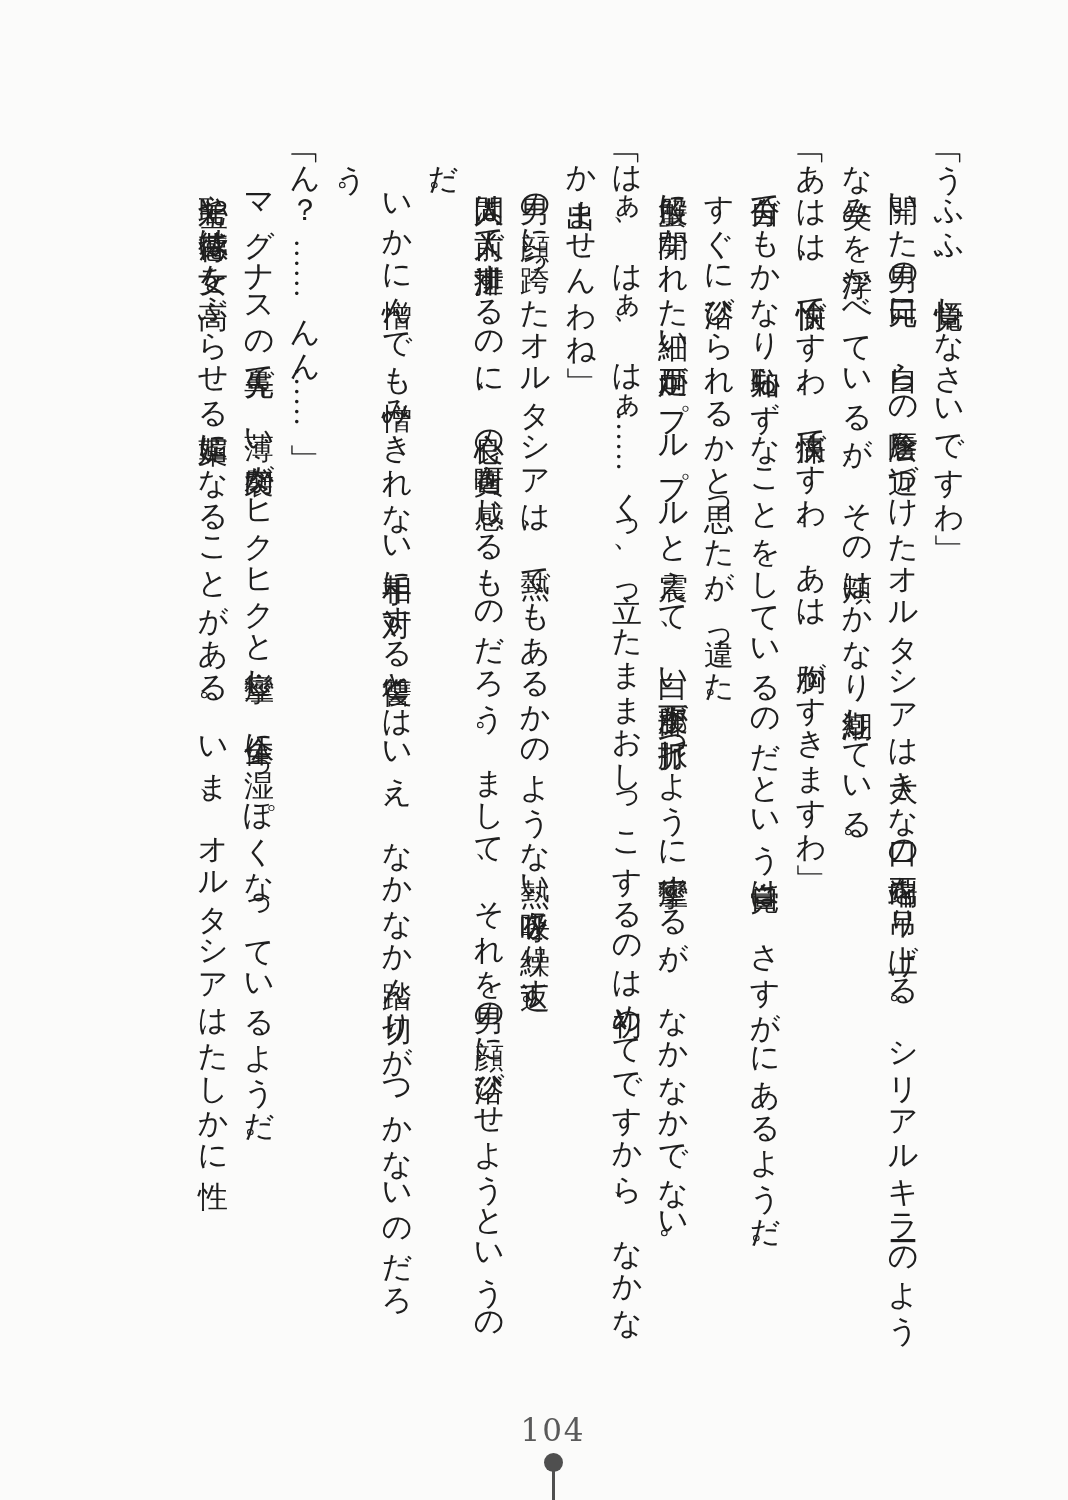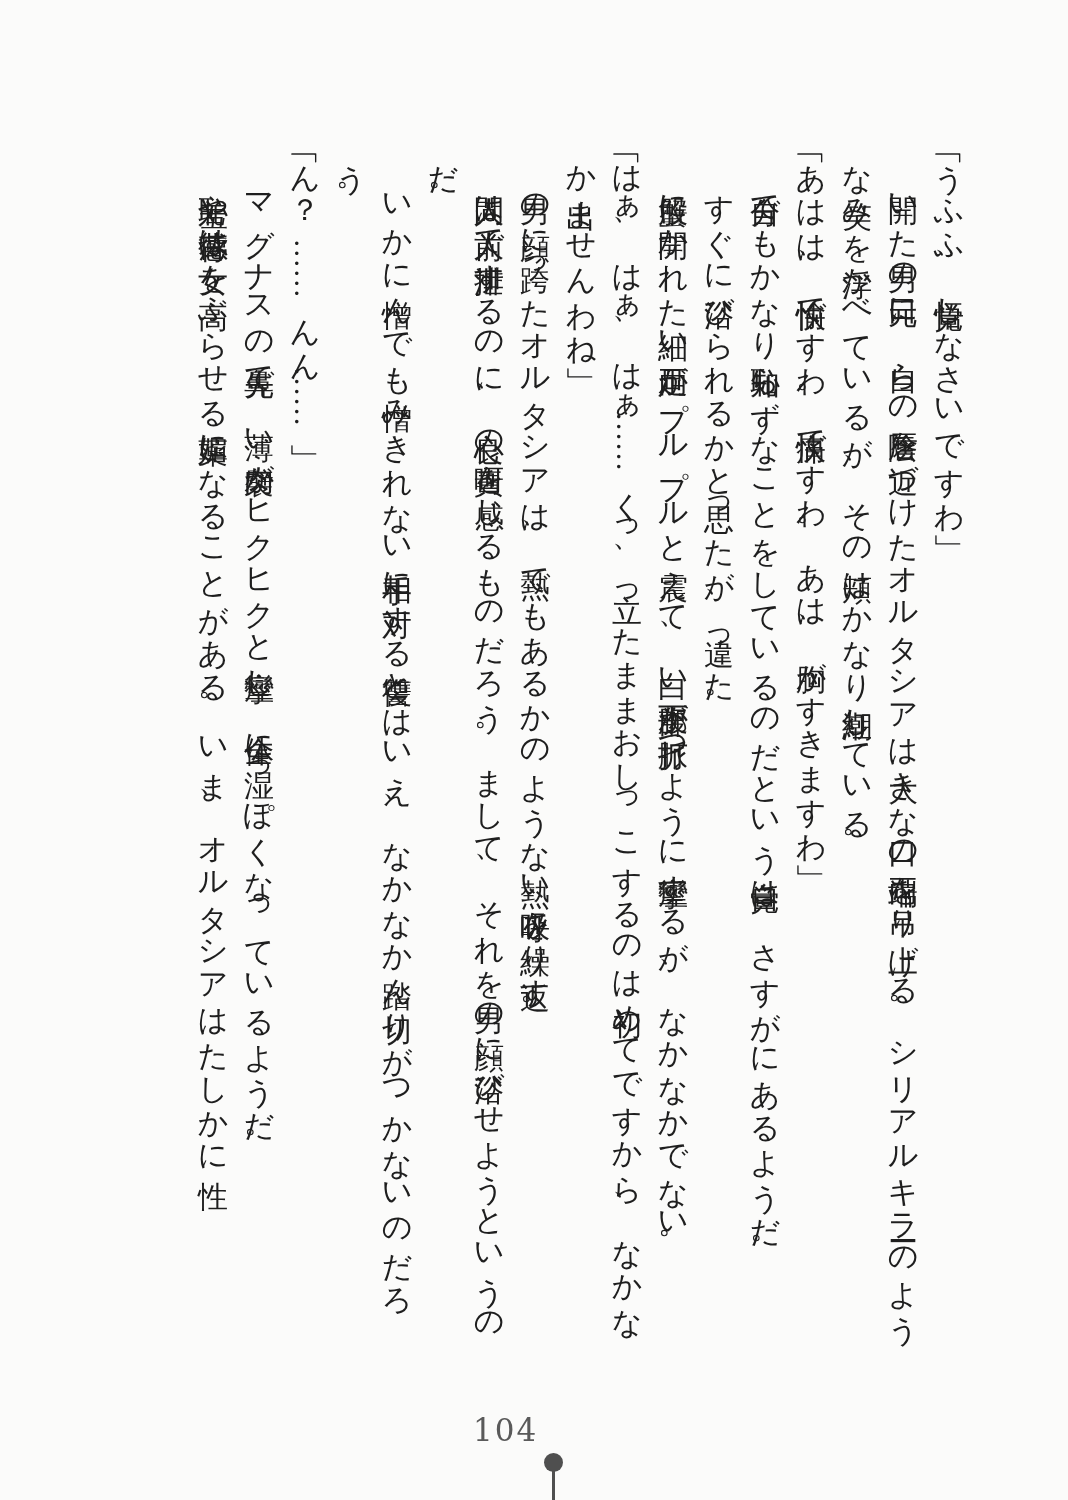--- a/index.html
+++ b/index.html
@@ -38,20 +38,21 @@
   }
   .para.indent {
     text-indent: 1em; 
   }
   
   .page-number {
     position: absolute;
     top: 1412px;
     left: 473px;
     width: 160px;
+    text-align: center;
     font-family: "DejaVu Serif", "Liberation Serif", serif;
     font-size: 31px;
     letter-spacing: 2px;
     color: #5a5a5a;
   }
   .ornament-dot {
     position: absolute;
     top: 1453px;
     left: 544px;
     width: 19px;

